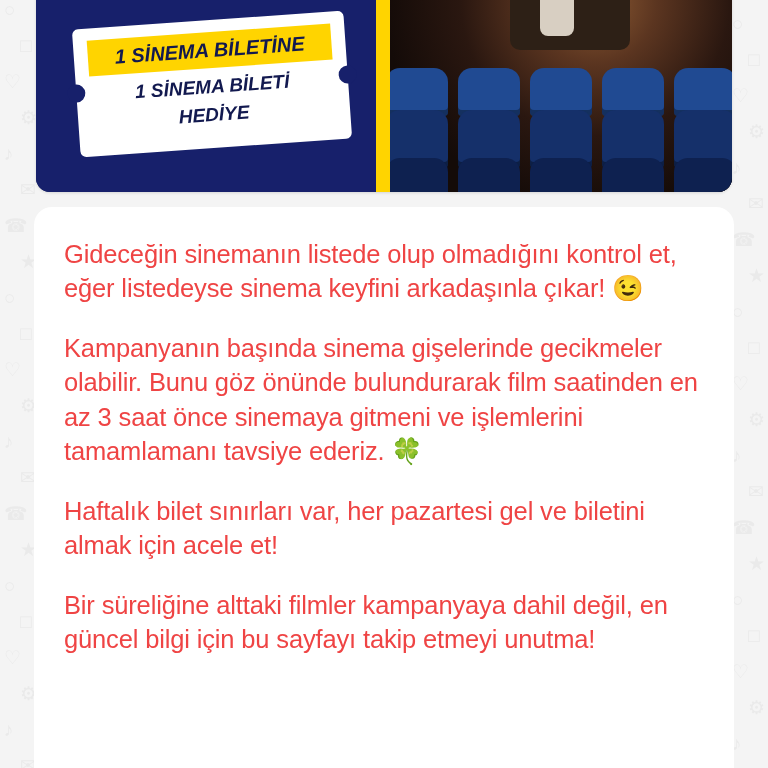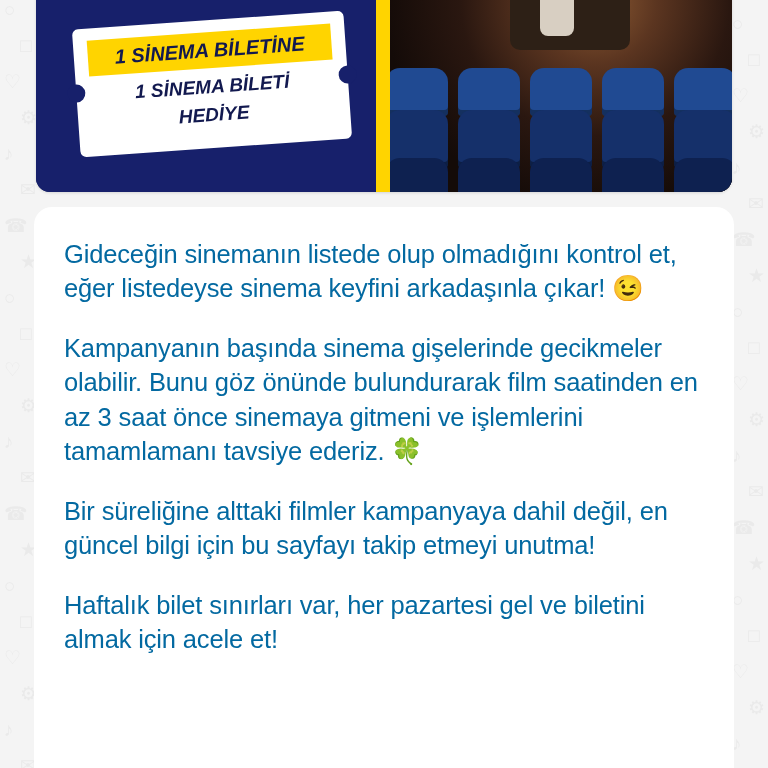--- a/index.html
+++ b/index.html
@@ -181,21 +181,21 @@
     width: 700px;
     background: #ffffff;
     border-radius: 18px 18px 0 0;
     padding: 30px 30px 0 30px;
     box-sizing: border-box;
     min-height: 561px;
   }
   .msg-para {
     font-size: 25.5px;
     line-height: 1.34;
-    color: #0369a1;
+    color: #ef4444;
     margin: 0 0 26px 0;
     letter-spacing: -0.15px;
   }
   .msg-para:last-child { margin-bottom: 0; }
 </style>
 </head>
 <body>
 
 <div id="app">
 
@@ -281,17 +281,17 @@
         <div class="seat"></div>
         <div class="seat"></div>
         <div class="seat"></div>
       </div>
     </div>
   </div>
 
   <div class="message-card">
     <p class="msg-para">Gideceğin sinemanın listede olup olmadığını kontrol et, eğer listedeyse sinema keyfini arkadaşınla çıkar! 😉</p>
     <p class="msg-para">Kampanyanın başında sinema gişelerinde gecikmeler olabilir. Bunu göz önünde bulundurarak film saatinden en az 3 saat önce sinemaya gitmeni ve işlemlerini tamamlamanı tavsiye ederiz. 🍀</p>
+    <p class="msg-para">Haftalık bilet sınırları var, her pazartesi gel ve biletini almak için acele et!</p>
     <p class="msg-para">Bir süreliğine alttaki filmler kampanyaya dahil değil, en güncel bilgi için bu sayfayı takip etmeyi unutma!</p>
-    <p class="msg-para">Haftalık bilet sınırları var, her pazartesi gel ve biletini almak için acele et!</p>
   </div>
 
 </div>
 
 </body></html>

